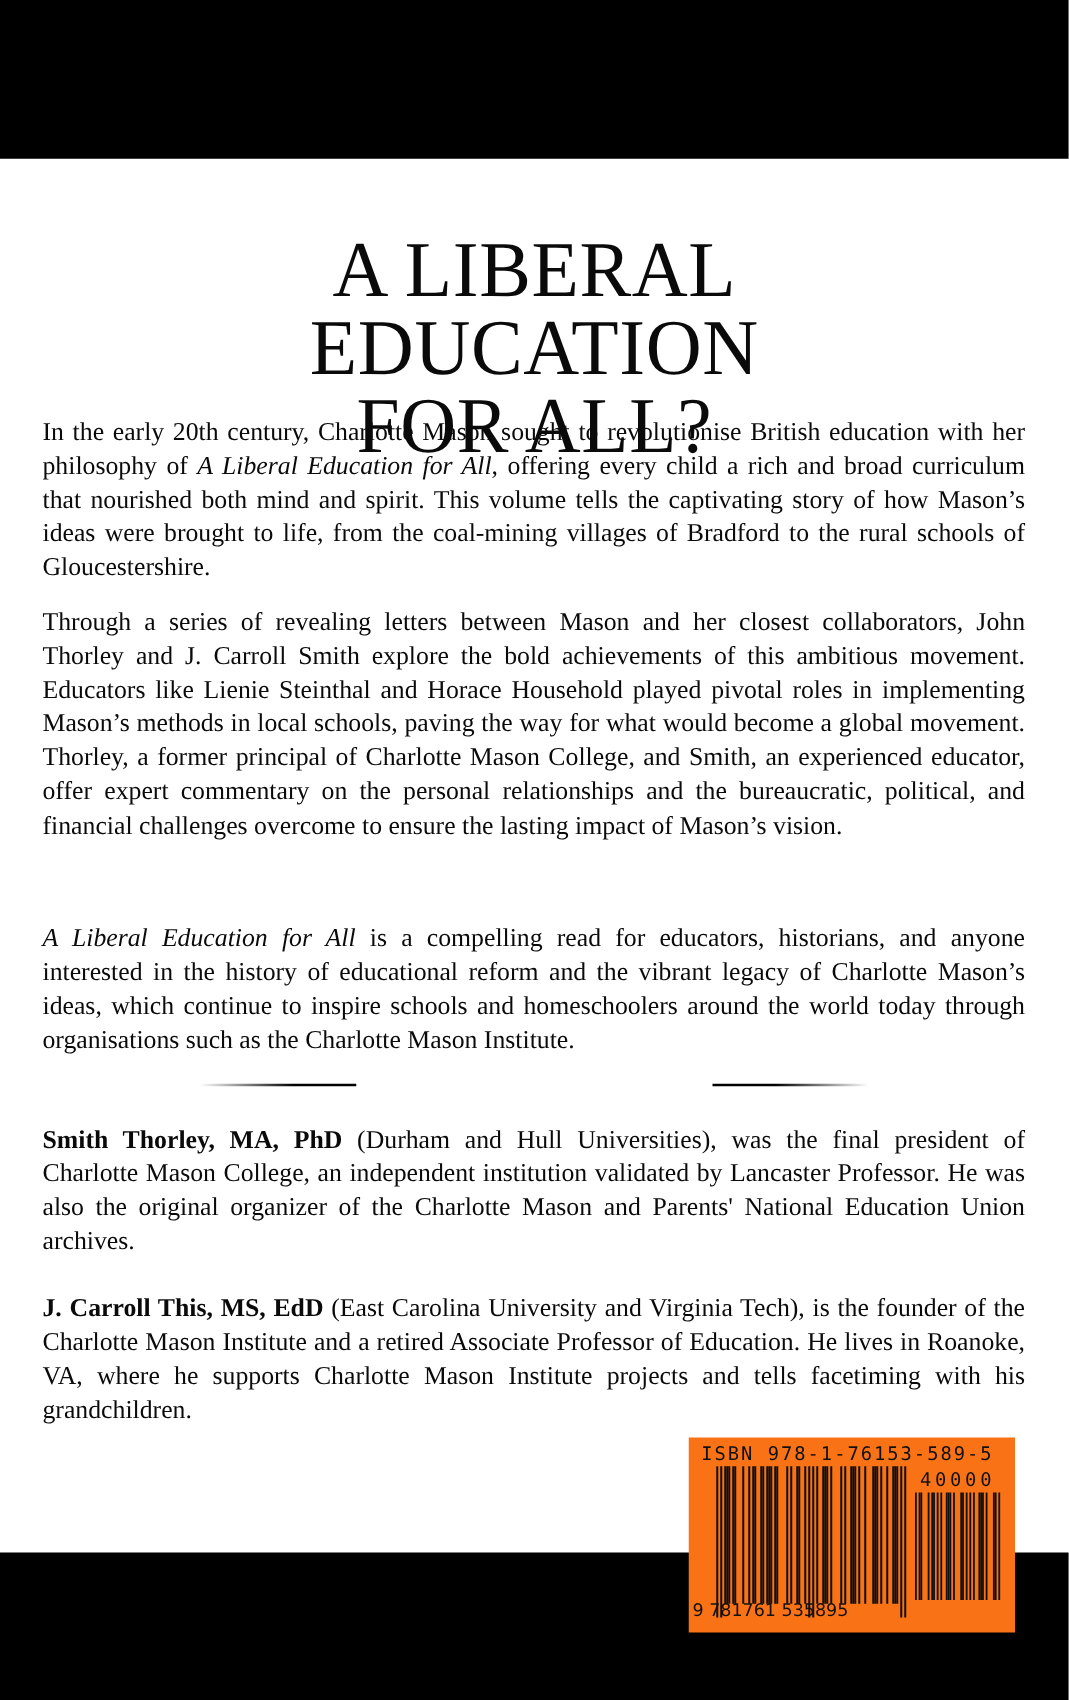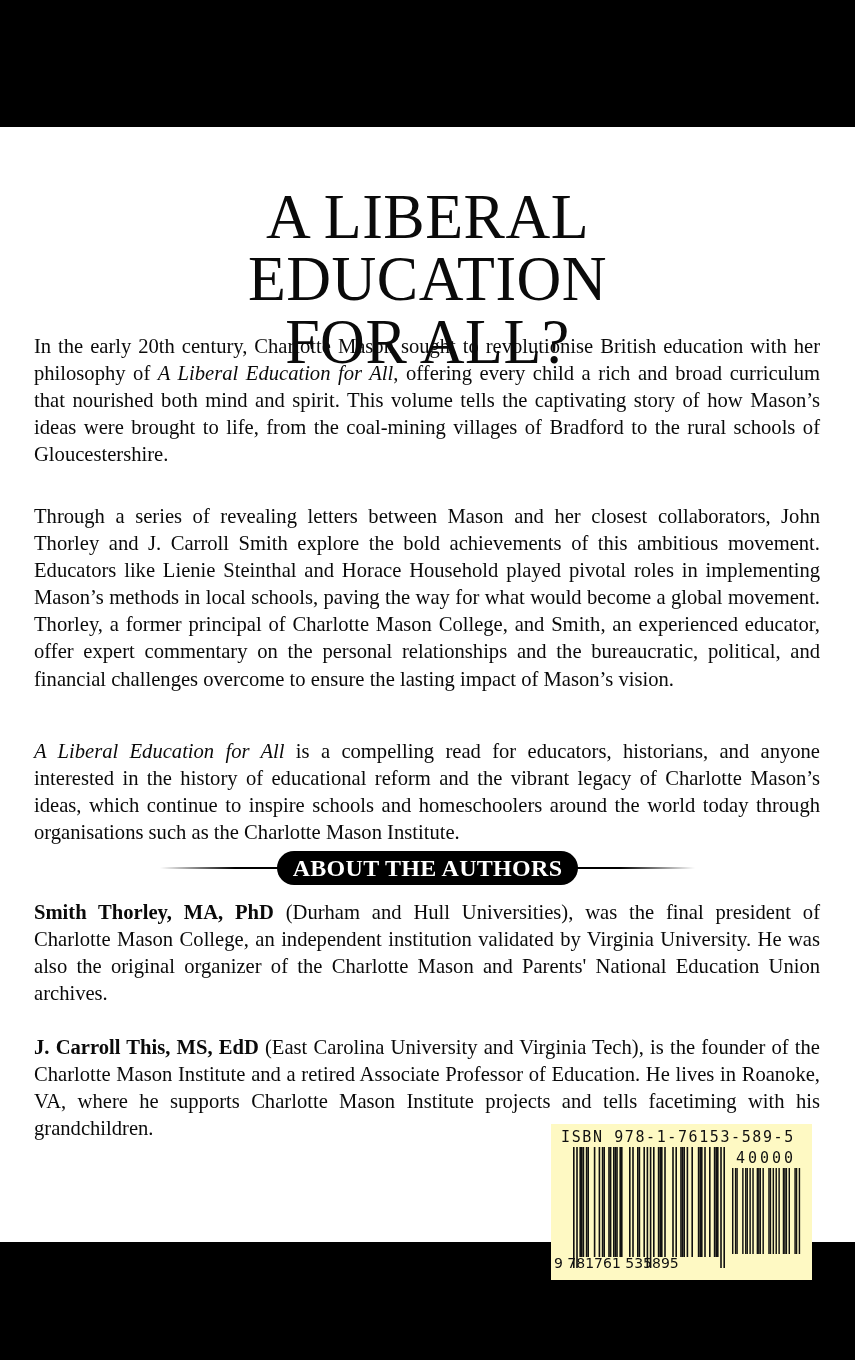--- a/index.html
+++ b/index.html
@@ -17,41 +17,41 @@
     transform: scaleY(1.02);
   }
   .title span { display: block; }
 
   .body-text {
     position: absolute; left: 34px; width: 786px;
     font-size: 20.6px; line-height: 27.1px; text-align: justify;
   }
   .body-text p { margin: 0; text-align-last: left; }
   .p1 { top: 333px; }
-  .p2 { top: 503px; }
+  .p2 { top: 485px; }
   .p3 { top: 738px; }
   .a1 { top: 899px; }
   .a2 { top: 1034px; }
   em { font-style: italic; }
   strong { font-weight: bold; }
 
   .divider { position: absolute; left: 160px; top: 850px; width: 535px; height: 36px; }
   .divider .line-l, .divider .line-r {
     position: absolute; top: 17px; height: 2px; background: linear-gradient(90deg, rgba(0,0,0,0) 0%, #000 60%);
   }
   .divider .line-l { left: 0; width: 125px; }
   .divider .line-r { right: 0; width: 125px; background: linear-gradient(270deg, rgba(0,0,0,0) 0%, #000 60%); }
   .divider .pill {
     position: absolute; left: 117px; top: 1px; width: 301px; height: 34px;
     background: #000; border-radius: 17px; color: #fff;
     font-weight: bold; font-size: 24px; line-height: 35px; text-align: center; letter-spacing: 0.3px;
   }
 
   .barcode-box {
-    position: absolute; left: 551px; top: 1124px; width: 261px; height: 156px; background: #fef9c3;
+    position: absolute; left: 551px; top: 1150px; width: 261px; height: 156px; background: #f97316;
   }
   .isbn-text {
     position: absolute; left: 10px; top: 4px; font-family: "DejaVu Sans Mono", "Liberation Mono", monospace;
     font-size: 15px; letter-spacing: 1.6px; color: #111;
   }
   .addon-text {
     position: absolute; left: 185px; top: 25px; font-family: "DejaVu Sans Mono", "Liberation Mono", monospace;
     font-size: 15px; letter-spacing: 3px; color: #111;
   }
   .ean-text {
@@ -78,26 +78,25 @@
 <div class="body-text p2">
   <p>Through a series of revealing letters between Mason and her closest collaborators, John Thorley and J. Carroll Smith explore the bold achievements of this ambitious movement. Educators like Lienie Steinthal and Horace Household played pivotal roles in implementing Mason’s methods in local schools, paving the way for what would become a global movement. Thorley, a former principal of Charlotte Mason College, and Smith, an experienced educator, offer expert commentary on the personal relationships and the bureaucratic, political, and financial challenges overcome to ensure the lasting impact of Mason’s vision.</p>
 </div>
 
 <div class="body-text p3">
   <p><em>A Liberal Education for All</em><span> is a compelling read for educators, historians, and anyone interested in the history of educational reform and the vibrant legacy of Charlotte Mason’s ideas, which continue to inspire schools and homeschoolers around the world today through organisations such as the Charlotte Mason Institute.</span></p>
 </div>
 
 <div class="divider">
   <div class="line-l"></div>
-  <div class="pill">ABOUT THE AUTHORS</div>
   <div class="line-r"></div>
 </div>
 
 <div class="body-text a1">
-  <p><strong>Smith Thorley, MA, PhD</strong><span> (Durham and Hull Universities), was the final president of Charlotte Mason College, an independent institution validated by Virginia University. He was also  the original organizer of the Charlotte Mason and Parents' National Education Union archives.</span></p>
+  <p><strong>Smith Thorley, MA, PhD</strong><span> (Durham and Hull Universities), was the final president of Charlotte Mason College, an independent institution validated by Lancaster Professor. He was also  the original organizer of the Charlotte Mason and Parents' National Education Union archives.</span></p>
 </div>
 
 <div class="body-text a2">
   <p><strong>J. Carroll This, MS, EdD</strong><span> (East Carolina University and Virginia Tech), is the founder of the Charlotte Mason Institute and a retired Associate Professor of Education. He lives in Roanoke, VA, where he supports Charlotte Mason Institute projects and tells facetiming with his grandchildren.</span></p>
 </div>
 
 <div class="band-bottom"></div>
 
 <div class="barcode-box">
   <svg class="bars" id="bars" viewBox="0 0 261 156">

